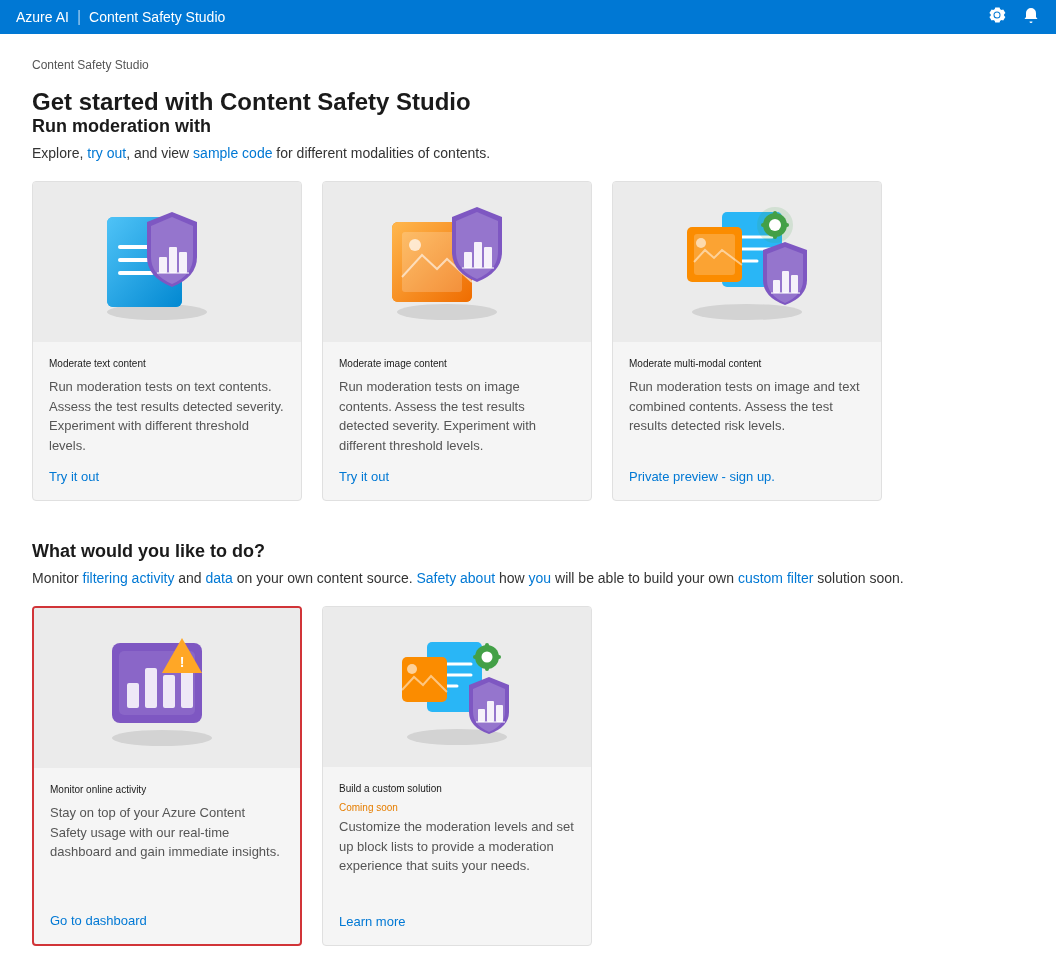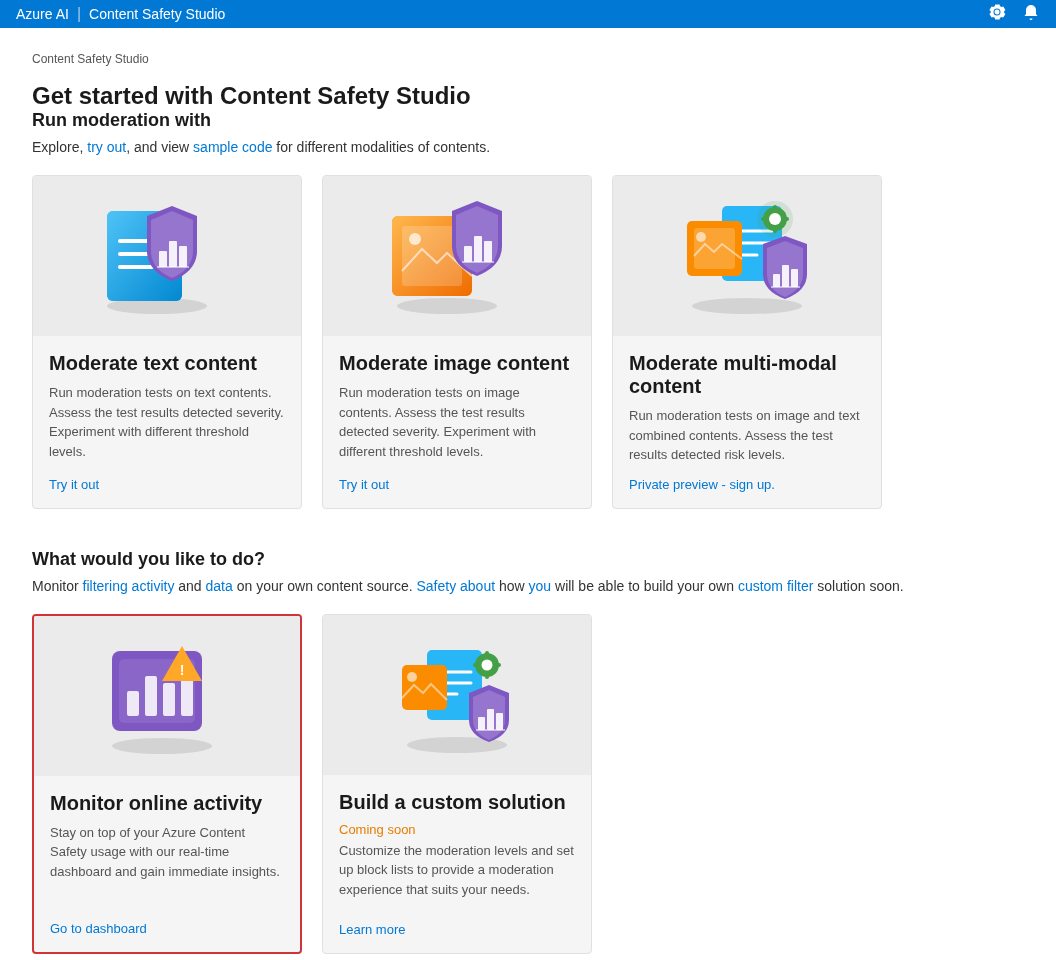--- a/index.html
+++ b/index.html
@@ -2,21 +2,21 @@
 <html><head>
   <meta charset="utf-8">
   <style>
     * { box-sizing: border-box; margin: 0; padding: 0; }
     body { font-family: 'Segoe UI', Arial, sans-serif; background: #f5f5f5; color: #333; font-size: 14px; }
 
     
     .header {
       background: #0078d4;
       color: white;
-      height: 28px;
+      height: 34px;
       display: flex;
       align-items: center;
       padding: 0 16px;
       justify-content: space-between;
     }
     .header-left {
       display: flex;
       align-items: center;
       gap: 8px;
       font-size: 14px;
@@ -106,22 +106,22 @@
     }
 
     .card-body {
       padding: 16px;
       flex: 1;
       display: flex;
       flex-direction: column;
     }
 
     .card-title {
-      font-size: 20px;
-      font-weight: 700;
+      font-size: 10px;
+      font-weight: 400;
       color: #1a1a1a;
       margin-bottom: 8px;
     }
 
     .card-desc {
       font-size: 13px;
       color: #555;
       line-height: 1.5;
       flex: 1;
     }
@@ -169,21 +169,21 @@
       flex-direction: column;
       overflow: hidden;
       border: 1px solid #e0e0e0;
     }
 
     .bottom-card.selected {
       border: 2px solid #d13438;
     }
 
     .coming-soon {
-      font-size: 13px;
+      font-size: 10px;
       color: #e67e00;
       margin-bottom: 4px;
     }
 
     
     .illus-container {
       width: 100%;
       height: 100%;
       display: flex;
       align-items: center;

